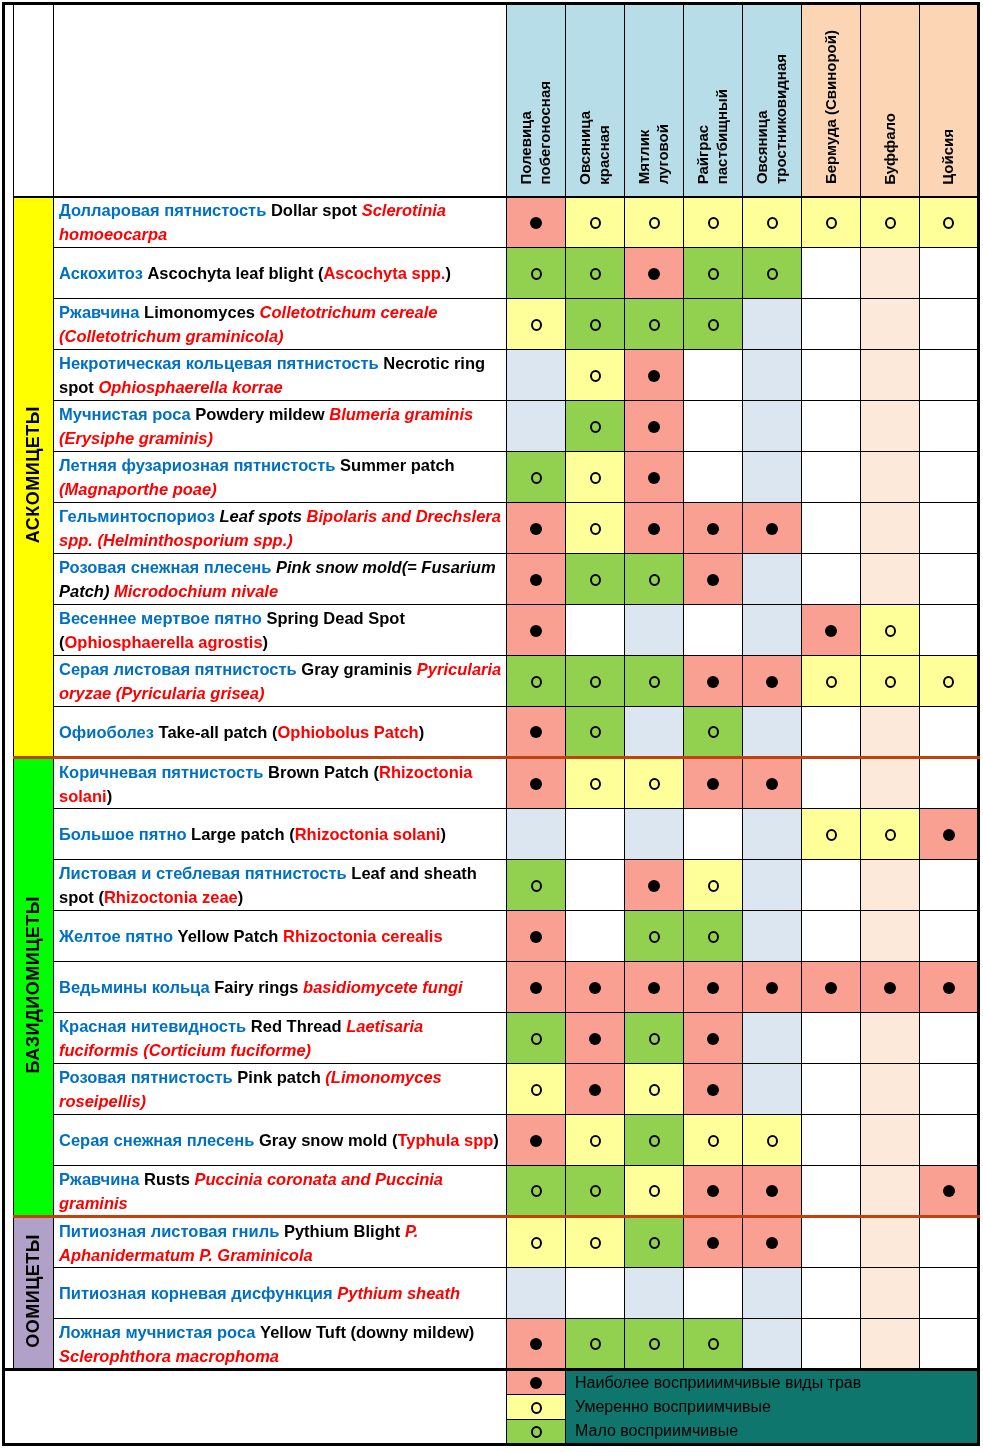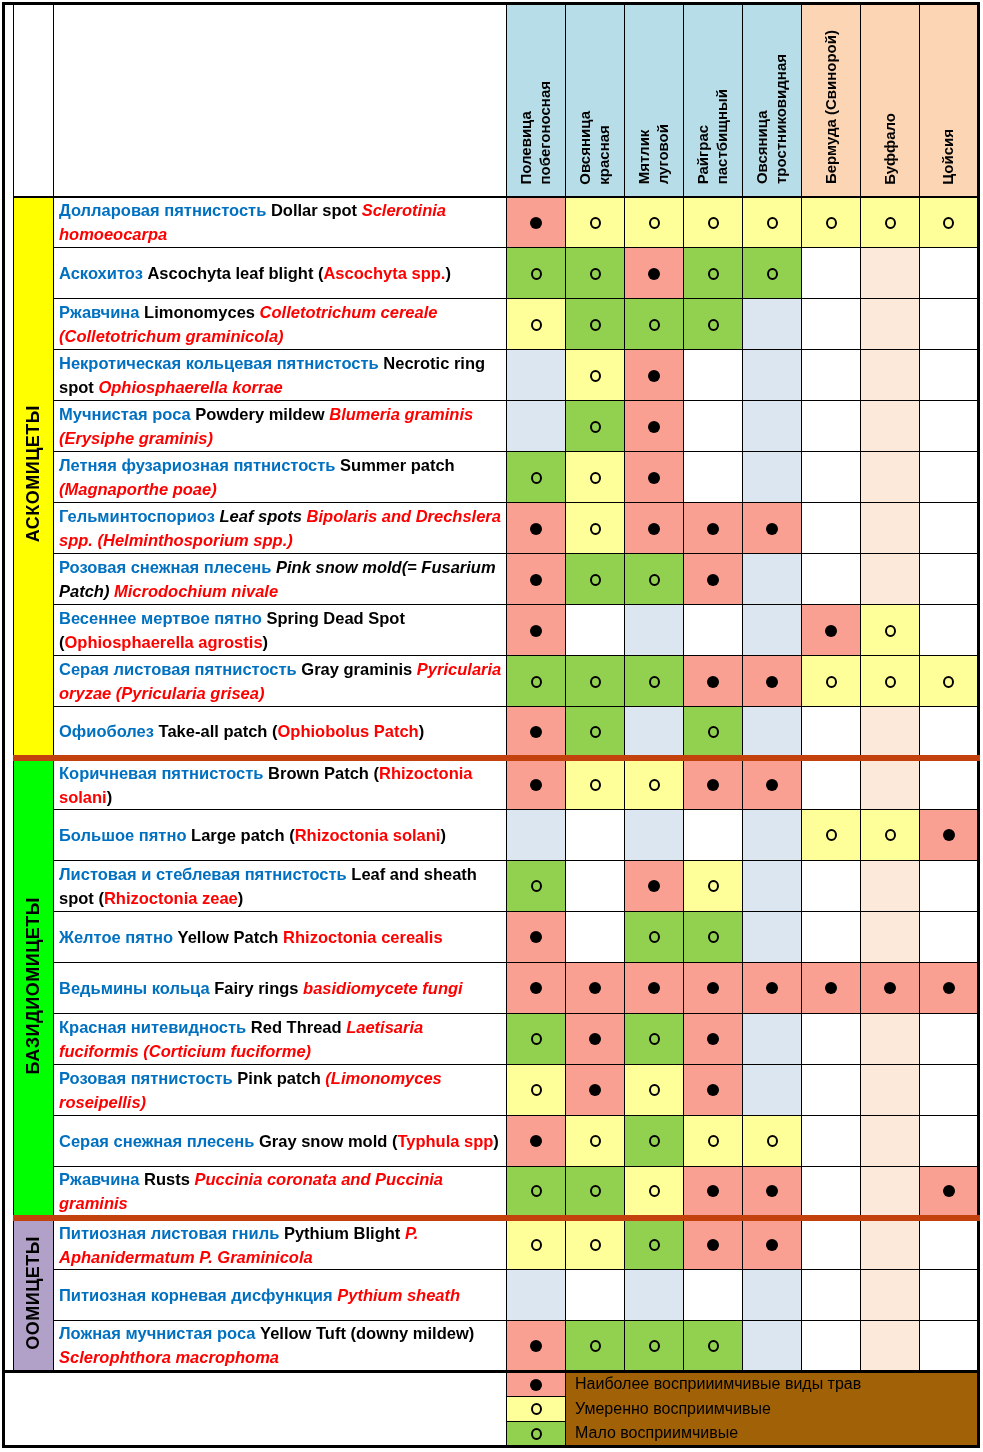--- a/index.html
+++ b/index.html
@@ -4,21 +4,21 @@
 <style>
   html,body{margin:0;padding:0;background:#fff;}
   body{width:983px;height:1452px;font-family:"Liberation Sans",sans-serif;box-sizing:border-box;}
   .sheet{padding:2px 0 0 2px;}
   table{border-collapse:collapse;table-layout:fixed;width:975px;border:3px solid #000;}
   td,th{padding:0;box-sizing:border-box;}
   
   th.colhead, td.gcell, td.disease, td.cell, td.corner, td.legend-swatch{border:1.5px solid #000;}
   td.colA{border:0;border-right:1.5px solid #000;background:#fff;}
   tr.hdr > *{border-bottom:2.5px solid #000 !important;height:193px;}
-  tr.sec-start > td{border-top:6px solid #c2410c;}
+  tr.sec-start > td{border-top:3px solid #c2410c;}
   tr.datarow{height:51px;}
   tr.legendrow{height:25px;}
   tr.legend-first > td{border-top:3px solid #000;}
   td.corner{background:#fff;}
   th.colhead{vertical-align:bottom;text-align:center;font-weight:bold;background:#fff;}
   th.colhead .vtxt{display:inline-block;writing-mode:vertical-rl;transform:rotate(180deg);
     white-space:pre-line;font-size:15px;line-height:1.25;max-height:183px;padding:7px 0 8px 0;
     text-align:left;color:#000;}
   td.gcell{text-align:center;vertical-align:middle;}
   td.gcell .vtxt{display:inline-block;writing-mode:vertical-rl;transform:rotate(180deg);
@@ -36,21 +36,21 @@
   .c-blue{background:var(--cell_blue,#DCE6F1);}
   .c-peach{background:var(--cell_peach,#FDE9D9);}
   .c-white{background:#FFFFFF;}
   .h-cool{background:var(--header_blue,#B7DEE8) !important;}
   .h-warm{background:var(--header_peach,#FCD5B4) !important;}
   .dot{display:inline-block;width:12px;height:12px;border-radius:50%;background:#000;vertical-align:middle;}
   .circ{display:inline-block;width:11px;height:12px;border-radius:50%;border:2px solid #000;
     background:transparent;box-sizing:border-box;vertical-align:middle;}
   td.legend-left{border:0;background:#fff;}
   td.legend-swatch{text-align:center;vertical-align:middle;}
-  td.legend-text{border:0;background:#a16207;font-size:16px;color:#000;vertical-align:middle;
+  td.legend-text{border:0;background:#0f766e;font-size:16px;color:#000;vertical-align:middle;
     padding-left:9px;white-space:nowrap;}
 </style>
 </head>
 <body>
 
 <div class="sheet">
   <table id="tbl">
     <colgroup>
       <col style="width:10px">
         <col style="width:40px">

